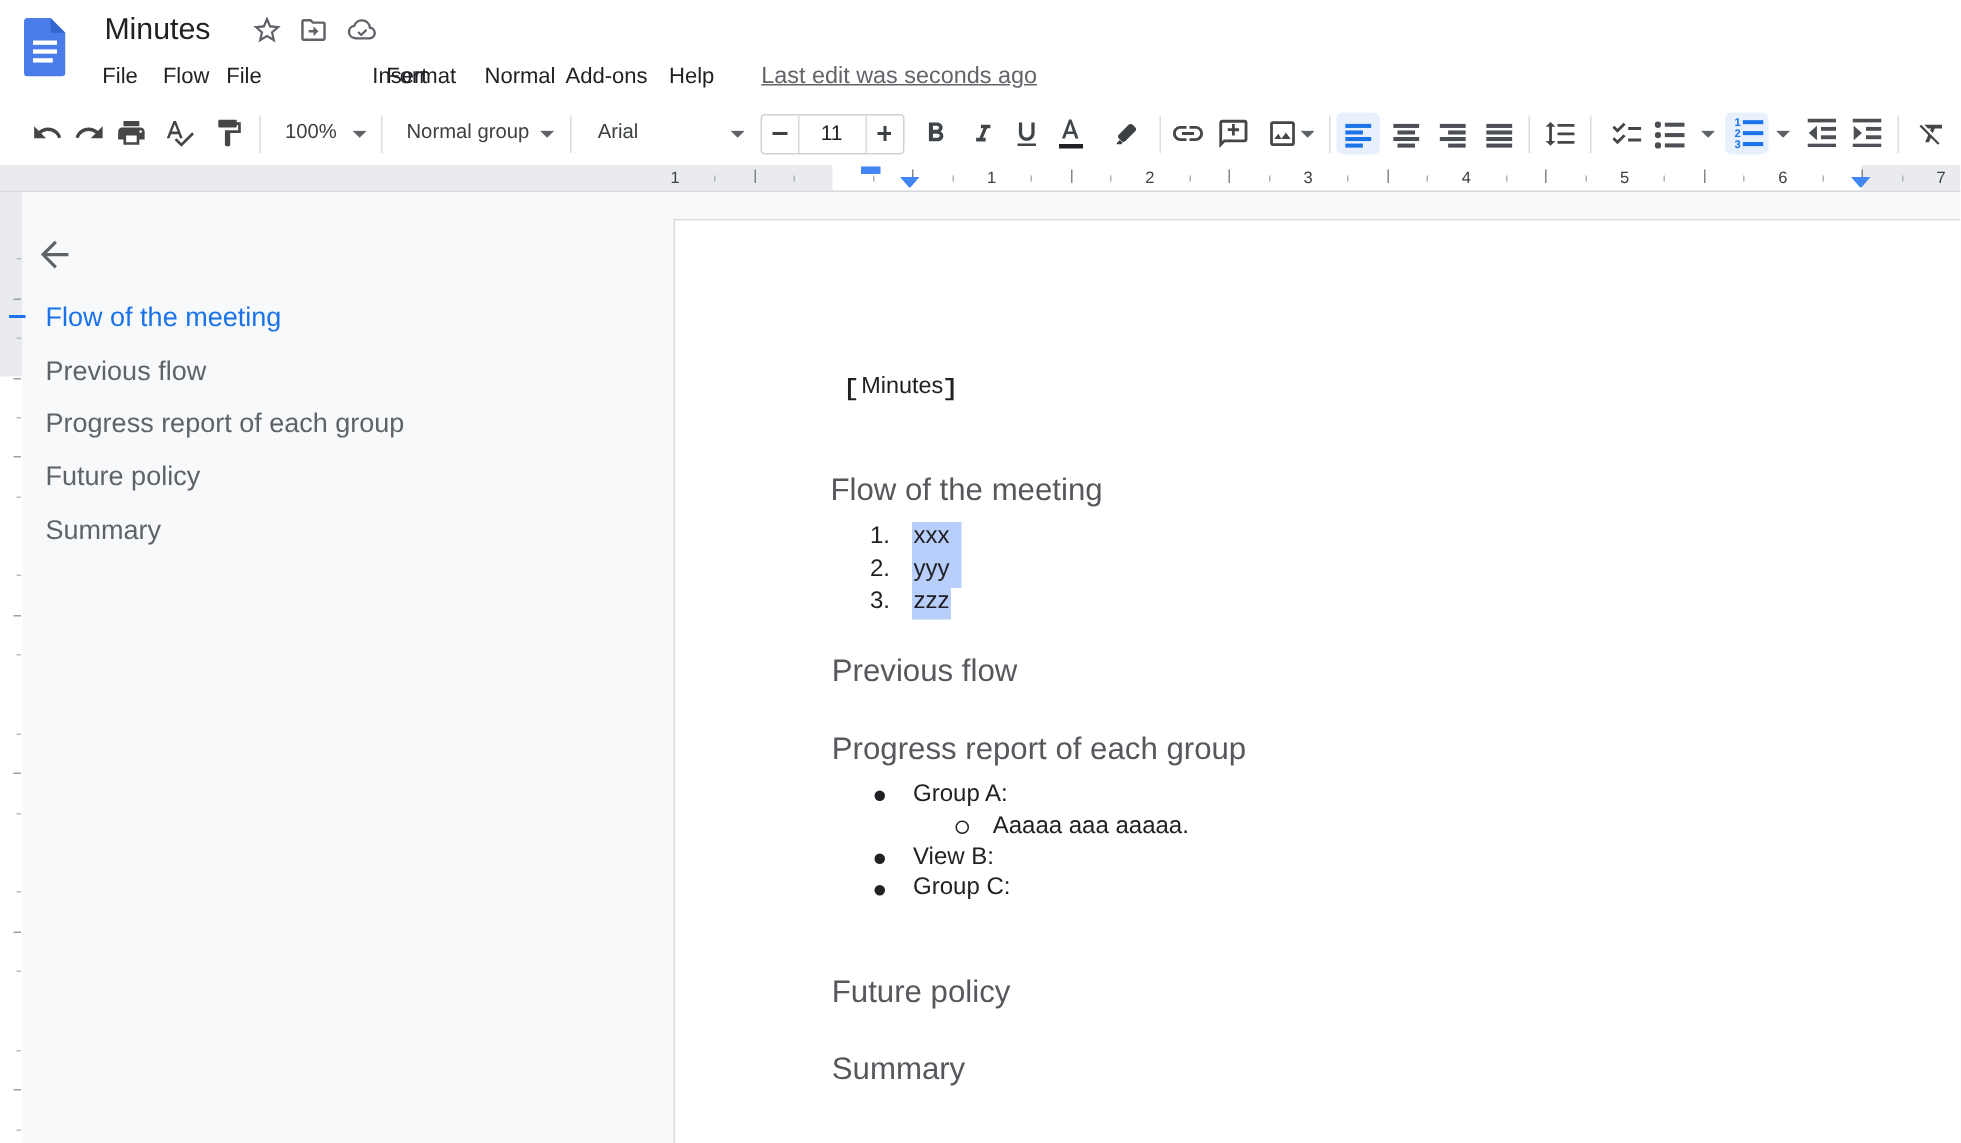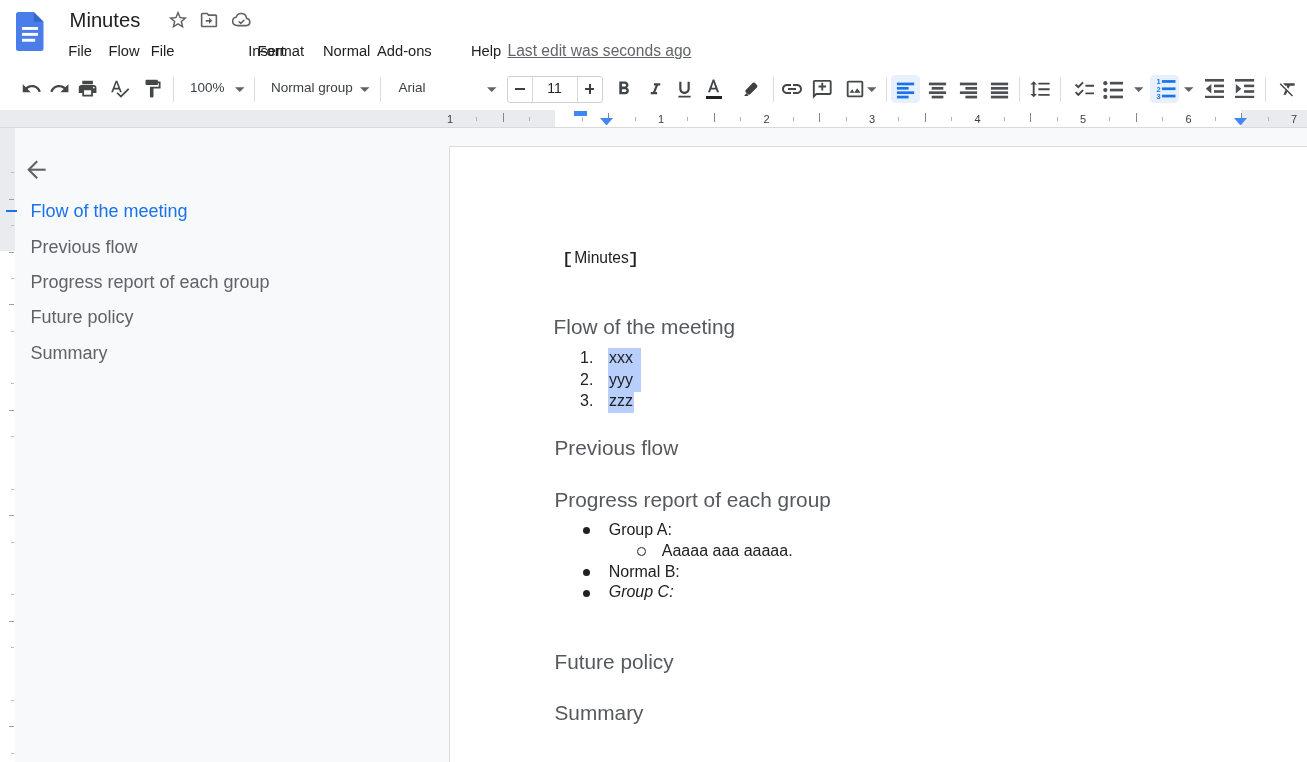--- a/index.html
+++ b/index.html
@@ -73,21 +73,21 @@
     <path d="M9.3 13.1 l1.9 1.9 3.6-3.6" stroke-width="1.7"></path>
   </svg>
 
   <div class="menu-item" style="left:68.2px;">File</div>
   <div class="menu-item" style="left:108.6px;">Flow</div>
   <div class="menu-item" style="left:150.8px;">File</div>
   <div class="menu-item" style="left:200.2px;margin-left:48px;">Insert</div>
   <div class="menu-item" style="left:257.5px;">Format</div>
   <div class="menu-item" style="left:323.0px;">Normal</div>
   <div class="menu-item" style="left:377.0px;">Add-ons</div>
-  <div class="menu-item" style="left:471px;">Help</div>
+  <div class="menu-item" style="left:446px;">Help</div>
   <div class="menu-item" style="left:507.5px;top:42.2px;font-size:15.6px;color:#616569;text-decoration:underline;">Last edit was seconds ago</div>
 
   <div id="toolbar">
   <svg class="ico" style="left:20.9px;top:78.4px;" width="21.2" height="21.2" viewBox="0 0 24 24">
         <path d="M12.5 8c-2.65 0-5.05.99-6.9 2.6L2 7v9h9l-3.62-3.62c1.39-1.16 3.16-1.88 5.12-1.88 3.54 0 6.55 2.31 7.6 5.5l2.37-.78C21.08 11.03 17.15 8 12.5 8z" fill="#444746"></path>
       </svg>
   <svg class="ico" style="left:48.9px;top:78.4px;" width="21.2" height="21.2" viewBox="0 0 24 24">
         <path d="M18.4 10.6C16.55 8.99 14.15 8 11.5 8c-4.65 0-8.58 3.03-9.96 7.22L3.9 16c1.05-3.19 4.05-5.5 7.6-5.5 1.95 0 3.73.72 5.12 1.88L13 16h9V7l-3.6 3.6z" fill="#444746"></path>
       </svg>
   <svg class="ico" style="left:77.4px;top:78.4px;" width="21.2" height="21.2" viewBox="0 0 24 24">
@@ -305,20 +305,20 @@
   <div class="body-txt" style="left:609px;top:391.1px;">zzz</div>
 
   <div class="h2" style="left:554.5px;top:434.7px;">Previous flow</div>
   <div class="h2" style="left:554.5px;top:486.6px;">Progress report of each group</div>
 
   <div class="abs" style="left:582.7px;top:527.1px;width:7.2px;height:7.2px;border-radius:50%;background:#202124;"></div>
   <div class="body-txt" style="left:608.7px;top:520.0px;">Group A:</div>
   <div class="abs" style="left:636.9px;top:546.9px;width:8.8px;height:8.8px;border-radius:50%;border:1.4px solid #202124;background:transparent;"></div>
   <div class="body-txt" style="left:661.8px;top:540.8px;">Aaaaa aaa aaaaa.</div>
   <div class="abs" style="left:582.7px;top:568.8px;width:7.2px;height:7.2px;border-radius:50%;background:#202124;"></div>
-  <div class="body-txt" style="left:608.7px;top:561.7px;">Normal B:</div>
+  <div class="body-txt" style="left:608.7px;top:561.7px;">View B:</div>
   <div class="abs" style="left:582.7px;top:589.6px;width:7.2px;height:7.2px;border-radius:50%;background:#202124;"></div>
-  <div class="body-txt" style="left:608.7px;top:582.3px;font-style:italic;">Group C:</div>
+  <div class="body-txt" style="left:608.7px;top:582.3px;">Group C:</div>
 
   <div class="h2" style="left:554.5px;top:649.0px;">Future policy</div>
   <div class="h2" style="left:554.5px;top:699.9px;">Summary</div>
 
 </div>
 
 </body></html>

